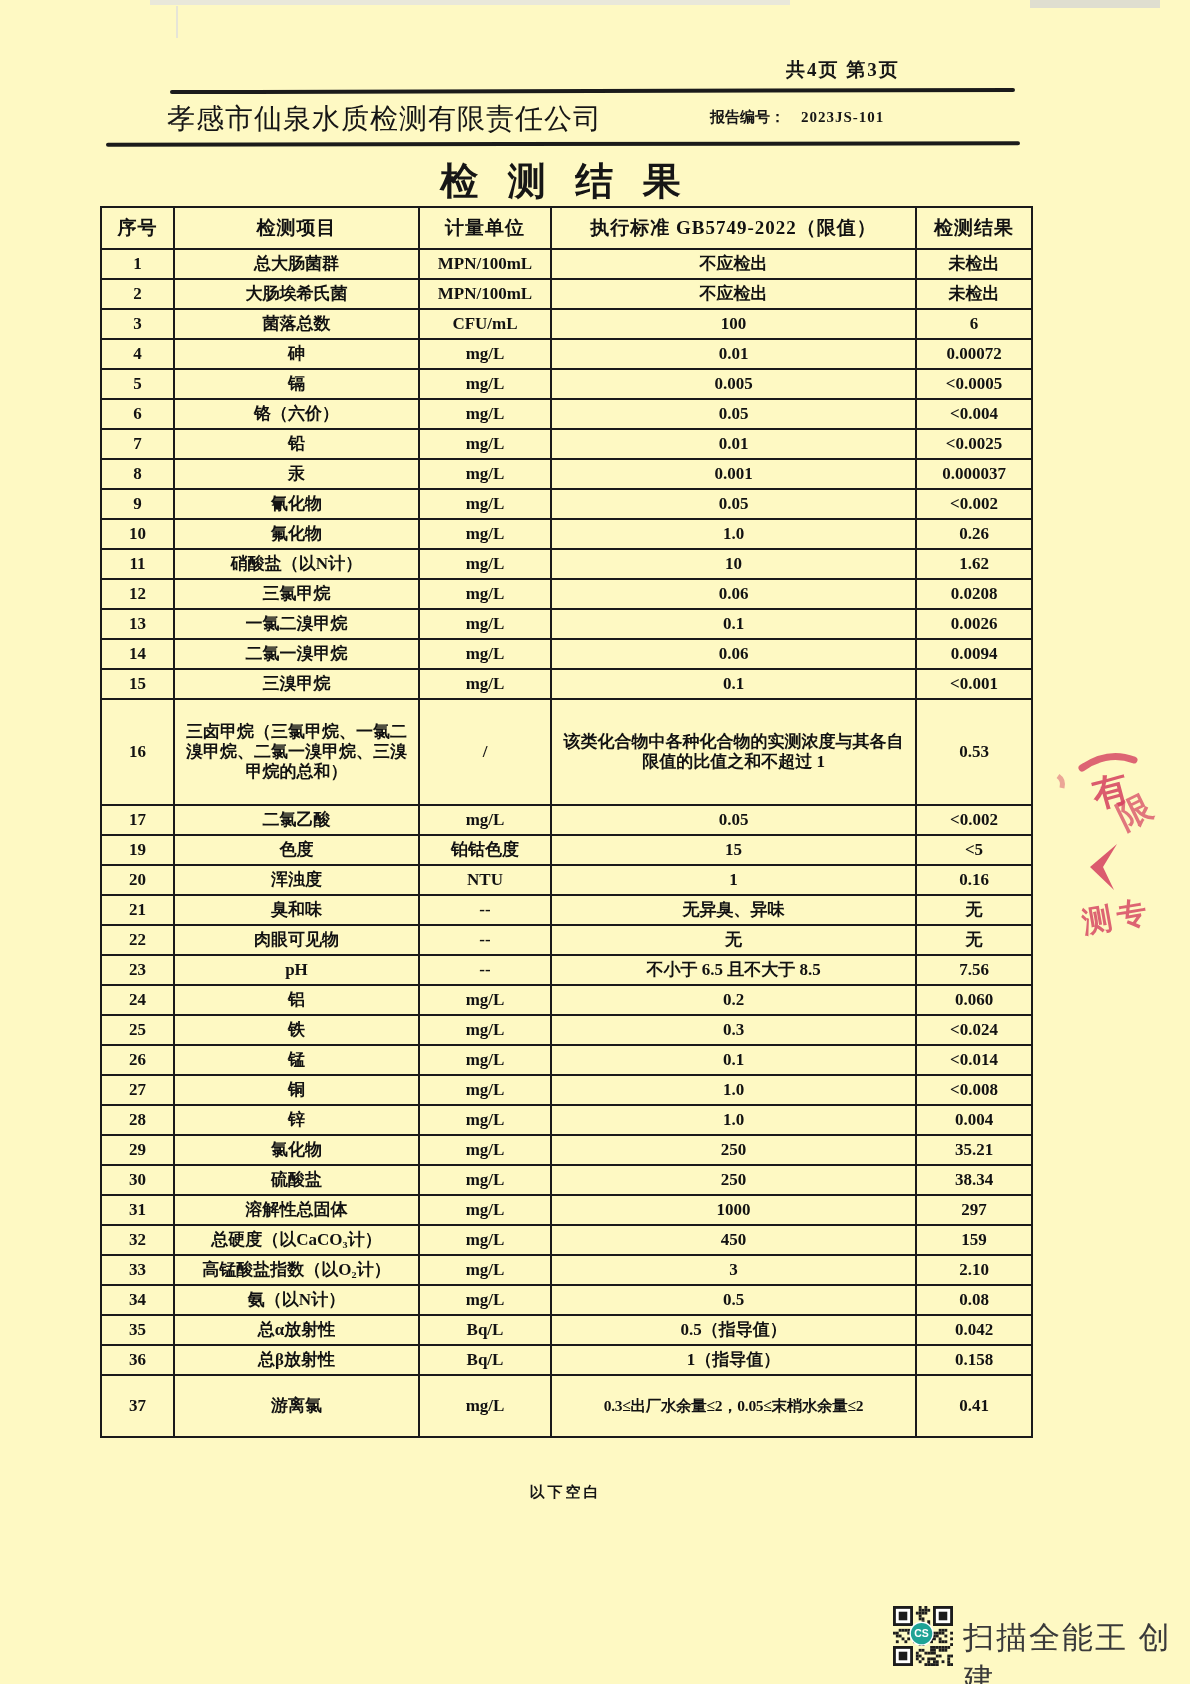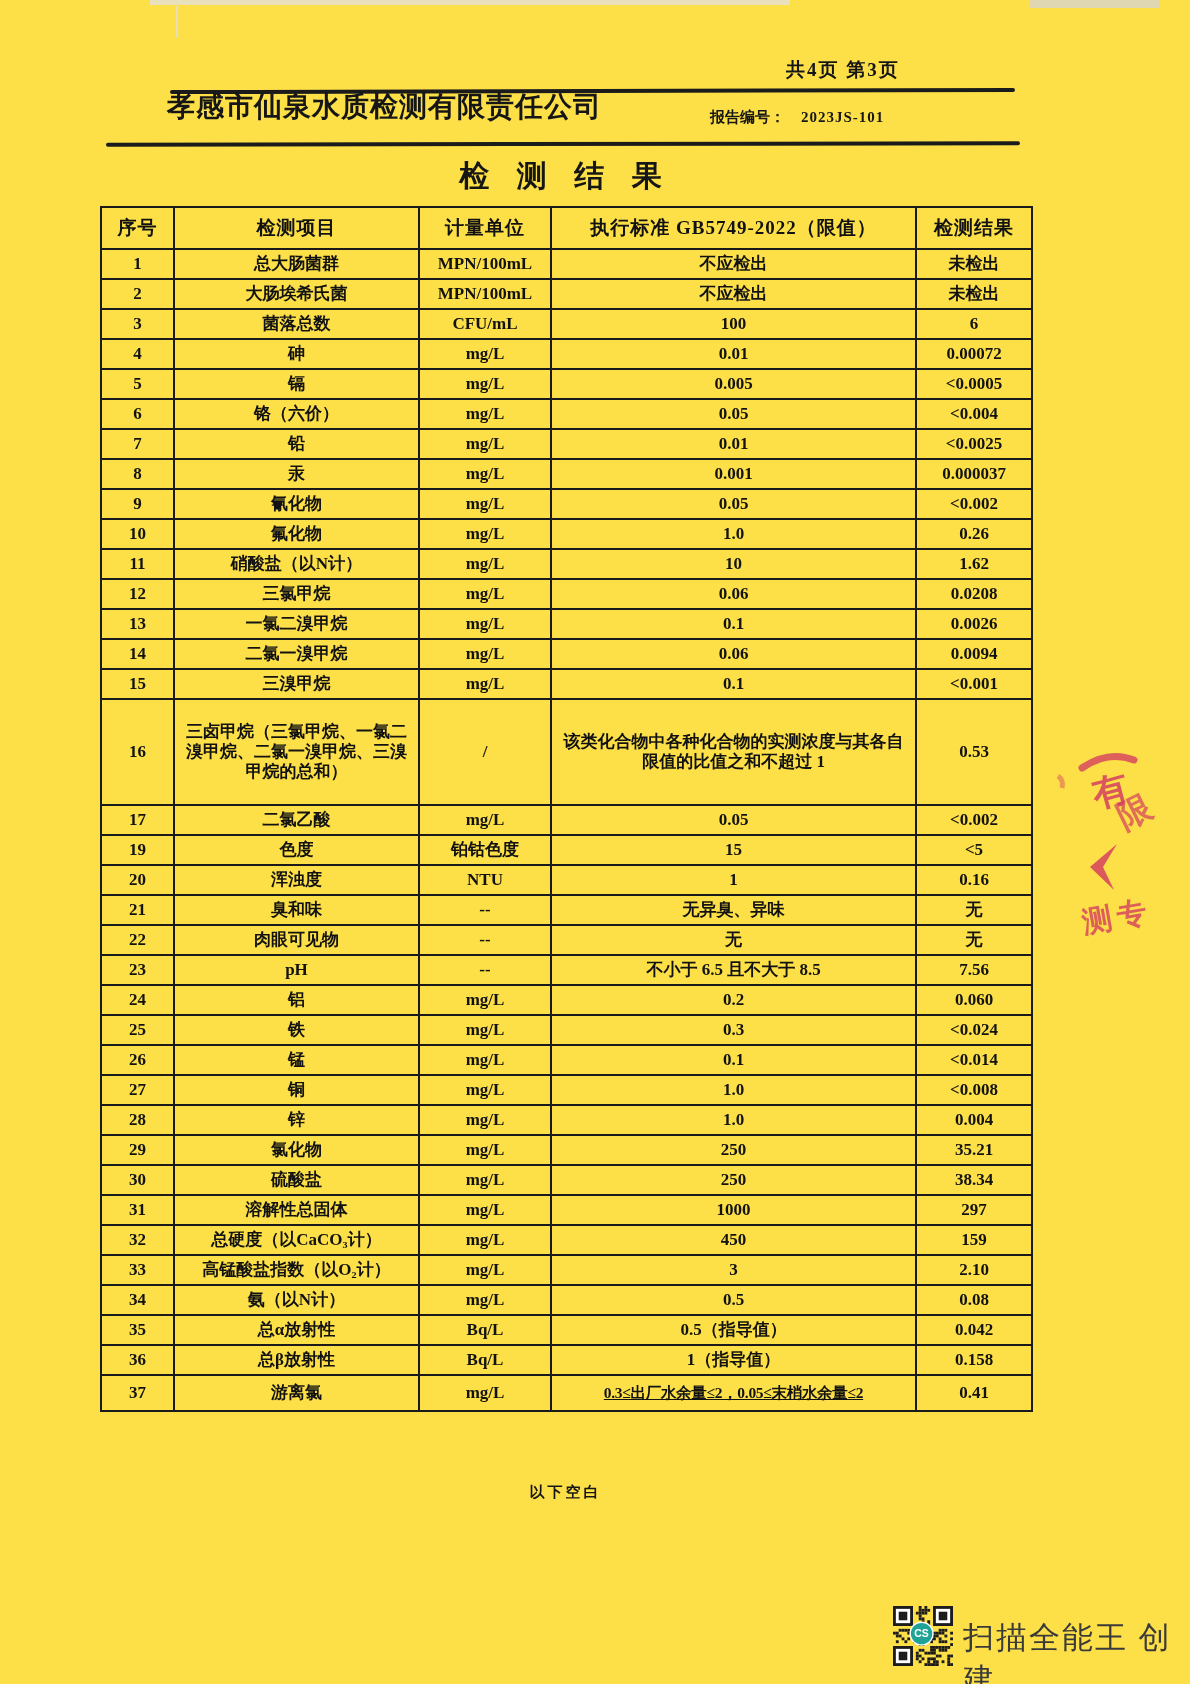--- a/index.html
+++ b/index.html
@@ -1,59 +1,59 @@
 <!DOCTYPE html>
 <html><head>
 <meta charset="utf-8">
 <style>
   html,body{margin:0;padding:0;background:#9a9a9a;}
   .page{
     position:relative;width:1190px;height:1684px;margin:0 auto;
-    background:#fde047;overflow:hidden;color:#161616;
+    background:#fef9c3;overflow:hidden;color:#161616;
     font-family:"Liberation Serif","DejaVu Serif",serif;
   }
   
   .scan-smudge{position:absolute;background:#e2e2e2;opacity:.75;}
   .sm1{left:150px;top:0;width:640px;height:5px;}
   .sm2{left:1030px;top:0;width:130px;height:8px;background:#d4d4d4;}
   .sm3{left:176px;top:6px;width:2px;height:32px;background:#dddddd;}
 
   .page-label{
     position:absolute;left:786px;top:57px;font-size:19px;font-weight:700;
     letter-spacing:2px;
   }
   .rule{position:absolute;background:#1b1b1b;border-radius:2px;}
   .rule-top{left:170px;top:89px;width:845px;height:4px;transform:rotate(-.15deg);}
   .rule-mid{left:106px;top:142px;width:914px;height:4px;transform:rotate(-.1deg);}
 
   .company{
-    position:absolute;left:167px;top:88px;font-size:28px;font-weight:700;
+    position:absolute;left:167px;top:100px;font-size:28px;font-weight:400;
     letter-spacing:1px;font-family:"Liberation Sans","DejaVu Sans",sans-serif;
   }
   .report-no{position:absolute;left:710px;top:108px;font-size:15px;font-weight:700;}
   .report-no .val{margin-left:16px;letter-spacing:1px;}
 
   .doc-title{
     position:absolute;left:100px;top:156px;width:931px;text-align:center;
-    font-size:30px;font-weight:700;letter-spacing:10px;
+    font-size:38px;font-weight:700;letter-spacing:10px;
   }
 
   .tbl-wrap{position:absolute;left:100px;top:206px;width:931px;}
   table.results{
     border-collapse:collapse;width:931px;table-layout:fixed;
     font-weight:700;color:#121212;
   }
   table.results th,table.results td{
     border:2px solid #1a1a1a;text-align:center;vertical-align:middle;
     padding:0 4px;overflow:hidden;
   }
   table.results th{height:40px;font-size:19px;letter-spacing:1px;margin-top:29px;}
   table.results td{height:28px;font-size:17px;line-height:1.18;}
   table.results tr.tall td{height:104px;}
-  table.results td.compact{font-size:15.5px;letter-spacing:-.3px;padding:3px 2px;text-decoration:underline;}
+  table.results td.compact{font-size:15.5px;letter-spacing:-.3px;padding:16px 2px;}
   col.c-no{width:73px;}col.c-item{width:245px;}col.c-unit{width:132px;}
   col.c-limit{width:365px;}col.c-result{width:116px;}
 
   .end-note{
     position:absolute;left:100px;top:1483px;width:931px;text-align:center;
     font-size:15px;font-weight:700;letter-spacing:3px;
   }
 
   .stamp{position:absolute;left:1040px;top:698px;}
 

